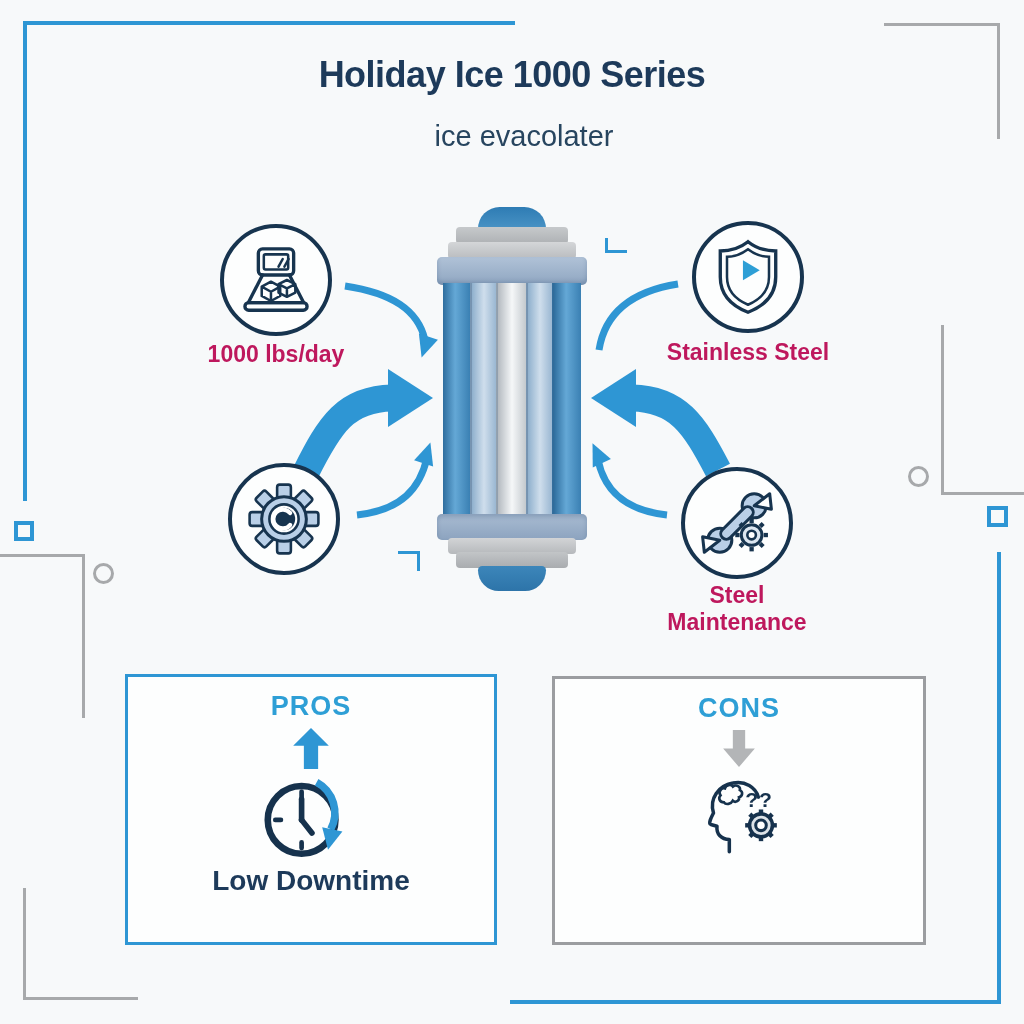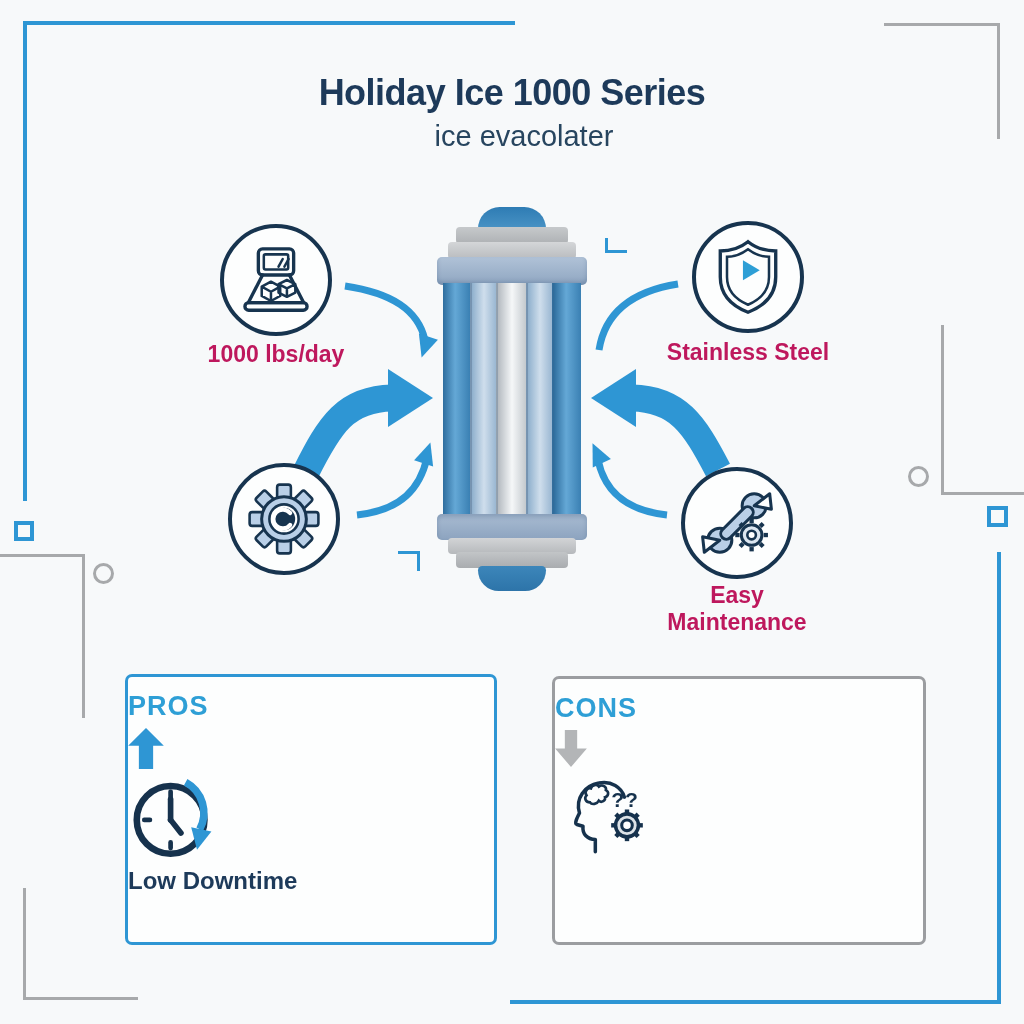--- a/index.html
+++ b/index.html
@@ -17,45 +17,45 @@
   .deco-circle-r{left:908px;top:466px;width:15px;height:15px;border:3px solid #a7a9ab;border-radius:50%;}
   .deco-square-r{left:987px;top:506px;width:13px;height:13px;border:4px solid #2e96d4;}
   .deco-blue-br{left:510px;top:552px;width:487px;height:448px;border-right:4px solid #2e96d4;border-bottom:4px solid #2e96d4;}
   .deco-square-l{left:14px;top:521px;width:12px;height:12px;border:4px solid #2e96d4;}
   .deco-gray-l{left:0;top:554px;width:82px;height:161px;border-top:3px solid #a7a9ab;border-right:3px solid #a7a9ab;}
   .deco-circle-l{left:93px;top:563px;width:15px;height:15px;border:3px solid #a7a9ab;border-radius:50%;}
   .deco-gray-bl{left:23px;top:888px;width:112px;height:109px;border-left:3px solid #a7a9ab;border-bottom:3px solid #a7a9ab;}
   .glyph-tr{left:605px;top:238px;width:19px;height:12px;border-left:3px solid #2e96d4;border-bottom:3px solid #2e96d4;}
   .glyph-bl{left:398px;top:551px;width:19px;height:17px;border-top:3px solid #2e96d4;border-right:3px solid #2e96d4;}
   
-  .title{left:0;top:72px;width:1024px;text-align:center;font-size:36px;font-weight:700;letter-spacing:-0.5px;color:#1d3a5a;}
+  .title{left:0;top:54px;width:1024px;text-align:center;font-size:36px;font-weight:700;letter-spacing:-0.5px;color:#1d3a5a;}
   .subtitle{left:12px;top:120px;width:1024px;text-align:center;font-size:29px;font-weight:400;color:#27455f;}
   
   .fcircle{position:absolute;width:112px;height:112px;border-radius:50%;border:4px solid #17344f;background:#fdfefe;display:flex;align-items:center;justify-content:center;box-sizing:border-box;}
   .flabel{position:absolute;text-align:center;font-size:23px;font-weight:700;color:#be185d;white-space:pre-line;line-height:27px;}
   .m-dome-t{left:478px;top:207px;width:68px;height:26px;border-radius:30px 30px 6px 6px;background:linear-gradient(180deg,#2e7cb4,#4e97c8);}
   .m-tier-s-t{left:456px;top:227px;width:112px;height:17px;border-radius:4px;background:linear-gradient(180deg,#c6c9cb,#aeb1b4);}
   .m-tier-l-t{left:448px;top:242px;width:128px;height:17px;border-radius:4px;background:linear-gradient(180deg,#d4d6d8,#b9bcbf);}
   .m-band-t{left:437px;top:257px;width:150px;height:28px;border-radius:5px;background:linear-gradient(180deg,#b0c2d7,#8fa6c1);box-shadow:inset 0 -3px 4px rgba(40,70,110,.25);}
   .m-body{left:443px;top:283px;width:138px;height:233px;display:flex;}
   .tube{height:100%;}
   .tube+.tube{border-left:2px solid rgba(25,60,95,.30);}
   .tube-blue{width:28px;background:linear-gradient(90deg,#2f6e9e,#64a8d6 45%,#3a80b3);}
   .tube-pale{width:25px;background:linear-gradient(90deg,#8fb0cd,#cfdeec 50%,#9ab7d2);}
   .tube-center{width:28px;background:linear-gradient(90deg,#b4bac0,#f5f7f8 50%,#c3c9ce);}
   .m-band-b{left:437px;top:514px;width:150px;height:26px;border-radius:5px;background:linear-gradient(180deg,#a9bcd2,#8ca3bf);box-shadow:inset 0 3px 4px rgba(40,70,110,.25);}
   .m-tier-l-b{left:448px;top:538px;width:128px;height:16px;border-radius:4px;background:linear-gradient(180deg,#d2d4d6,#b6b9bc);}
   .m-tier-s-b{left:456px;top:552px;width:112px;height:16px;border-radius:4px;background:linear-gradient(180deg,#c2c5c7,#a9acaf);}
   .m-dome-b{left:478px;top:566px;width:68px;height:25px;border-radius:6px 6px 30px 30px;background:linear-gradient(180deg,#3c86ba,#2a6e a5);background:linear-gradient(180deg,#3c86ba,#2d74a9);}
   
-  .pc-box{position:absolute;box-sizing:border-box;display:flex;flex-direction:column;align-items:flex-start;background:#fdfefe;border-radius:7px;}
+  .pc-box{position:absolute;box-sizing:border-box;display:flex;flex-direction:column;align-items:center;background:#fdfefe;}
   .pros-box{left:125px;top:674px;width:372px;height:271px;border:3px solid #2e96d4;}
   .cons-box{left:552px;top:676px;width:374px;height:269px;border:3px solid #9b9da0;}
   .pc-header{margin-top:14px;font-size:27px;font-weight:700;letter-spacing:1px;color:#2e9fd6;}
-  .pc-label{margin-top:4px;font-size:24px;font-weight:700;color:#1d3a5a;text-align:center;white-space:pre-line;line-height:27px;}
+  .pc-label{margin-top:4px;font-size:28px;font-weight:700;color:#1d3a5a;text-align:center;white-space:pre-line;line-height:27px;}
   .mt6{margin-top:6px;} .mt2{margin-top:2px;}
   svg{display:block;}
 </style>
 </head>
 <body>
 
 <div id="canvas">
 
   <div class="deco deco-blue-tl"></div>
   <div class="deco deco-gray-tr"></div>
@@ -181,21 +181,21 @@
           <line x1="53" y1="64" x2="48" y2="64"></line>
             <line x1="57.1" y1="54.1" x2="53.6" y2="50.6"></line>
           <line x1="67" y1="50" x2="67" y2="45"></line>
             <line x1="76.9" y1="54.1" x2="80.4" y2="50.6"></line>
         </g>
         <circle cx="67" cy="64" r="12" fill="#dce6f0" stroke="#17344f" stroke-width="3.5"></circle>
         <circle cx="67" cy="64" r="5" fill="#ffffff" stroke="#17344f" stroke-width="3"></circle>
       </svg>
     </span>
   </div>
-  <div class="flabel" style="left:617px;top:582px;width:240px;">Easy
+  <div class="flabel" style="left:617px;top:582px;width:240px;">Steel
 Maintenance</div>
 
   <div class="pc-box pros-box">
     <div class="pc-header">PROS</div>
     <span class="mt6">
       <svg width="36" height="41" viewBox="0 0 40 46">
         <polygon points="20,0 40,20 28,20 28,46 12,46 12,20 0,20" fill="#2e96d4"></polygon>
       </svg>
     </span>
     <span class="mt2">

